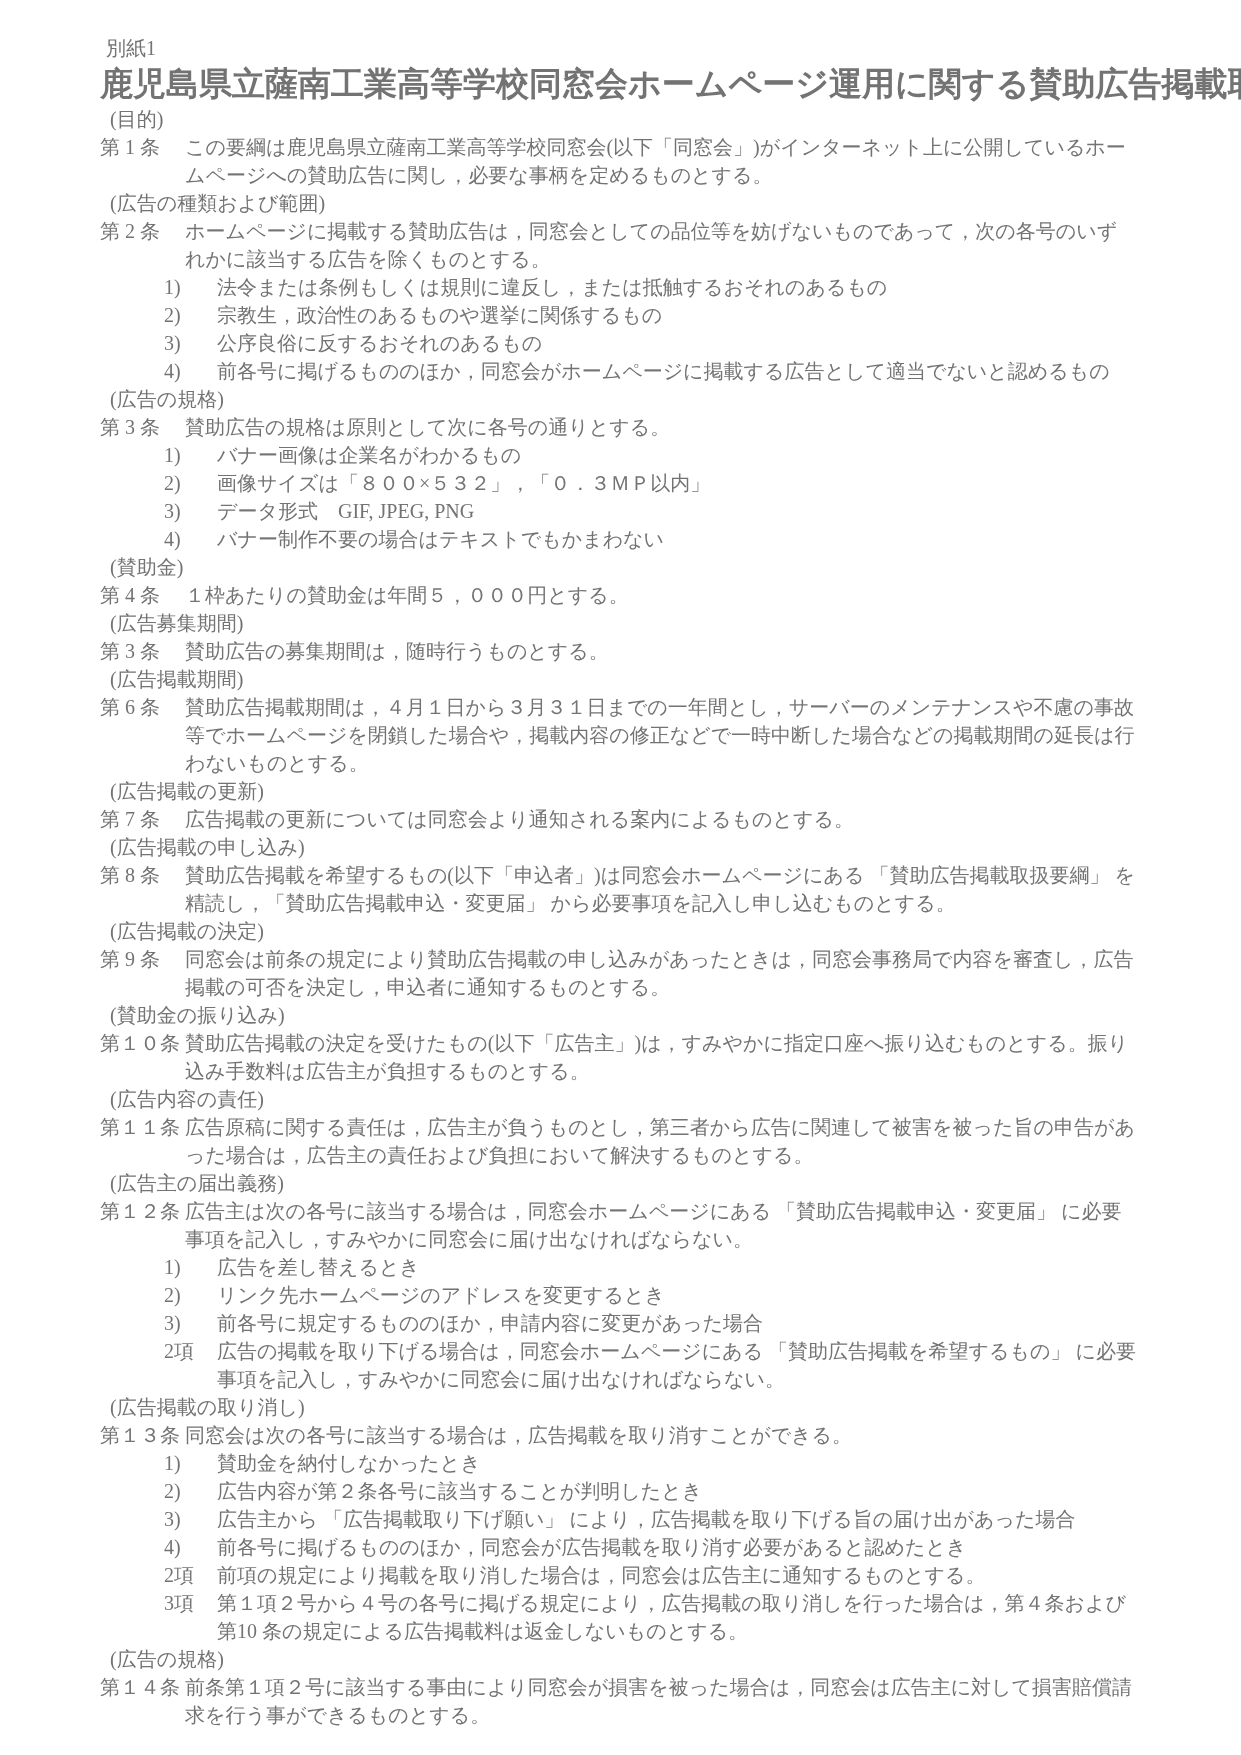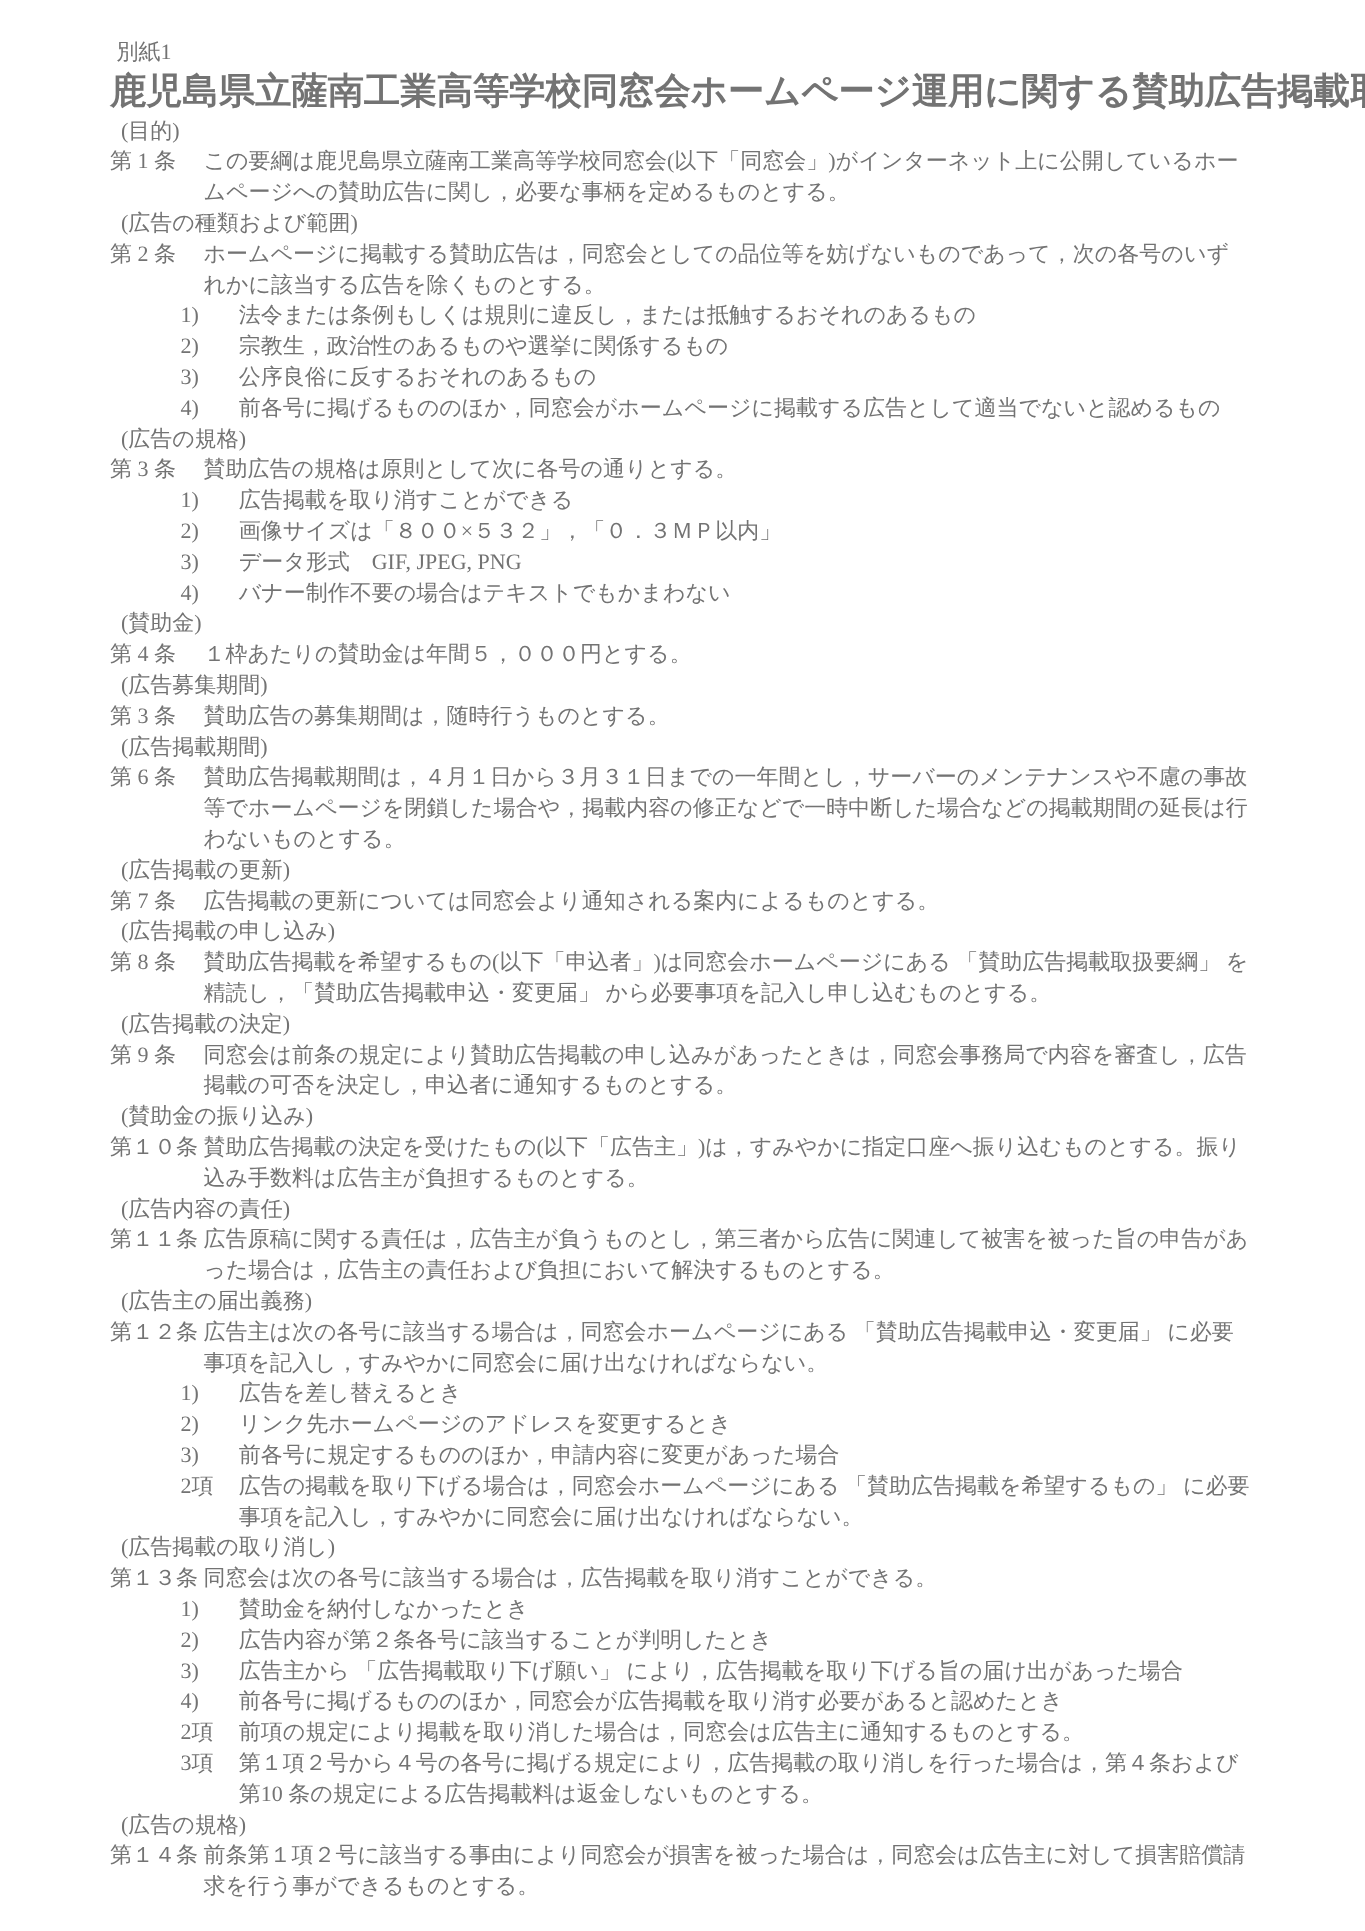--- a/index.html
+++ b/index.html
@@ -68,21 +68,21 @@
       <div class="block heading"><span class="text">(目的)</span></div>
       <div class="block article"><span class="label">第 1 条</span><span class="text">この要綱は鹿児島県立薩南工業高等学校同窓会(以下「同窓会」)がインターネット上に公開しているホームページへの賛助広告に関し，必要な事柄を定めるものとする。</span></div>
       <div class="block heading"><span class="text">(広告の種類および範囲)</span></div>
       <div class="block article"><span class="label">第 2 条</span><span class="text">ホームページに掲載する賛助広告は，同窓会としての品位等を妨げないものであって，次の各号のいずれかに該当する広告を除くものとする。</span></div>
       <div class="block item"><span class="label">1)</span><span class="text">法令または条例もしくは規則に違反し，または抵触するおそれのあるもの</span></div>
       <div class="block item"><span class="label">2)</span><span class="text">宗教生，政治性のあるものや選挙に関係するもの</span></div>
       <div class="block item"><span class="label">3)</span><span class="text">公序良俗に反するおそれのあるもの</span></div>
       <div class="block item"><span class="label">4)</span><span class="text">前各号に掲げるもののほか，同窓会がホームページに掲載する広告として適当でないと認めるもの</span></div>
       <div class="block heading"><span class="text">(広告の規格)</span></div>
       <div class="block article"><span class="label">第 3 条</span><span class="text">賛助広告の規格は原則として次に各号の通りとする。</span></div>
-      <div class="block item"><span class="label">1)</span><span class="text">広告掲載を取り消すことができる</span></div>
+      <div class="block item"><span class="label">1)</span><span class="text">バナー画像は企業名がわかるもの</span></div>
       <div class="block item"><span class="label">2)</span><span class="text">画像サイズは「８００×５３２」，「０．３ＭＰ以内」</span></div>
       <div class="block item"><span class="label">3)</span><span class="text">データ形式　GIF, JPEG, PNG</span></div>
       <div class="block item"><span class="label">4)</span><span class="text">バナー制作不要の場合はテキストでもかまわない</span></div>
       <div class="block heading"><span class="text">(賛助金)</span></div>
       <div class="block article"><span class="label">第 4 条</span><span class="text">１枠あたりの賛助金は年間５，０００円とする。</span></div>
       <div class="block heading"><span class="text">(広告募集期間)</span></div>
       <div class="block article"><span class="label">第 3 条</span><span class="text">賛助広告の募集期間は，随時行うものとする。</span></div>
       <div class="block heading"><span class="text">(広告掲載期間)</span></div>
       <div class="block article"><span class="label">第 6 条</span><span class="text">賛助広告掲載期間は，４月１日から３月３１日までの一年間とし，サーバーのメンテナンスや不慮の事故等でホームページを閉鎖した場合や，掲載内容の修正などで一時中断した場合などの掲載期間の延長は行わないものとする。</span></div>
       <div class="block heading"><span class="text">(広告掲載の更新)</span></div>

